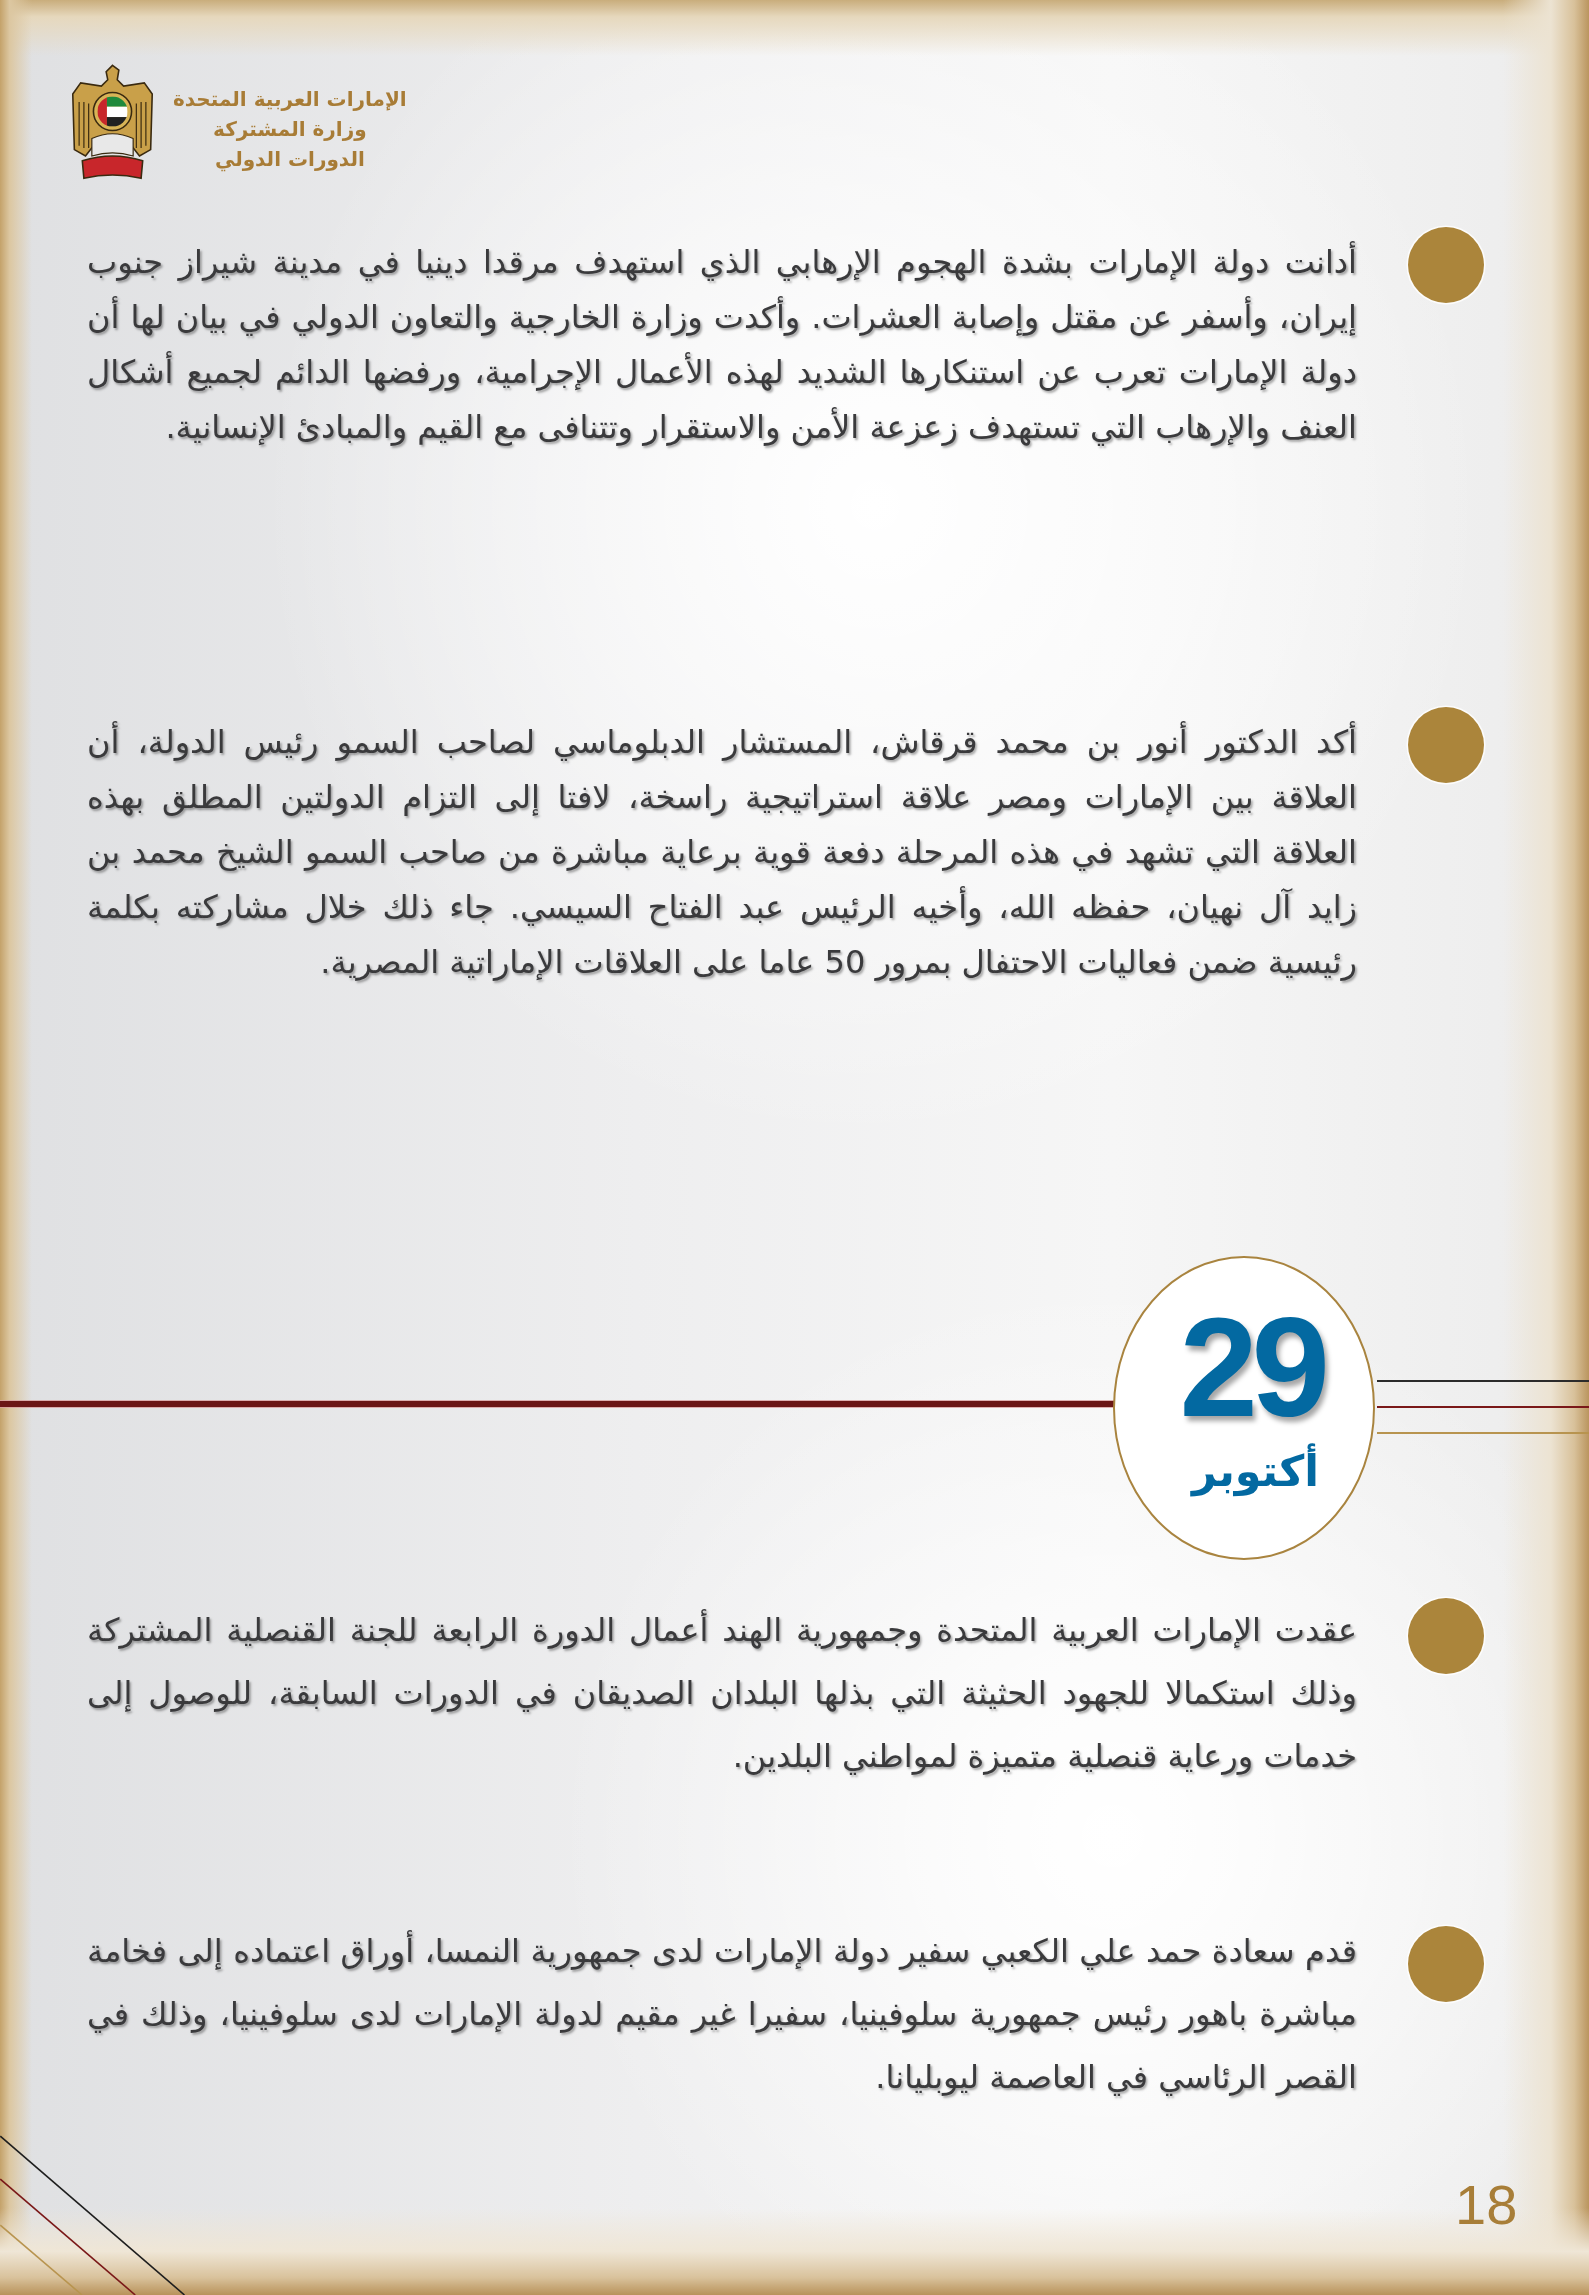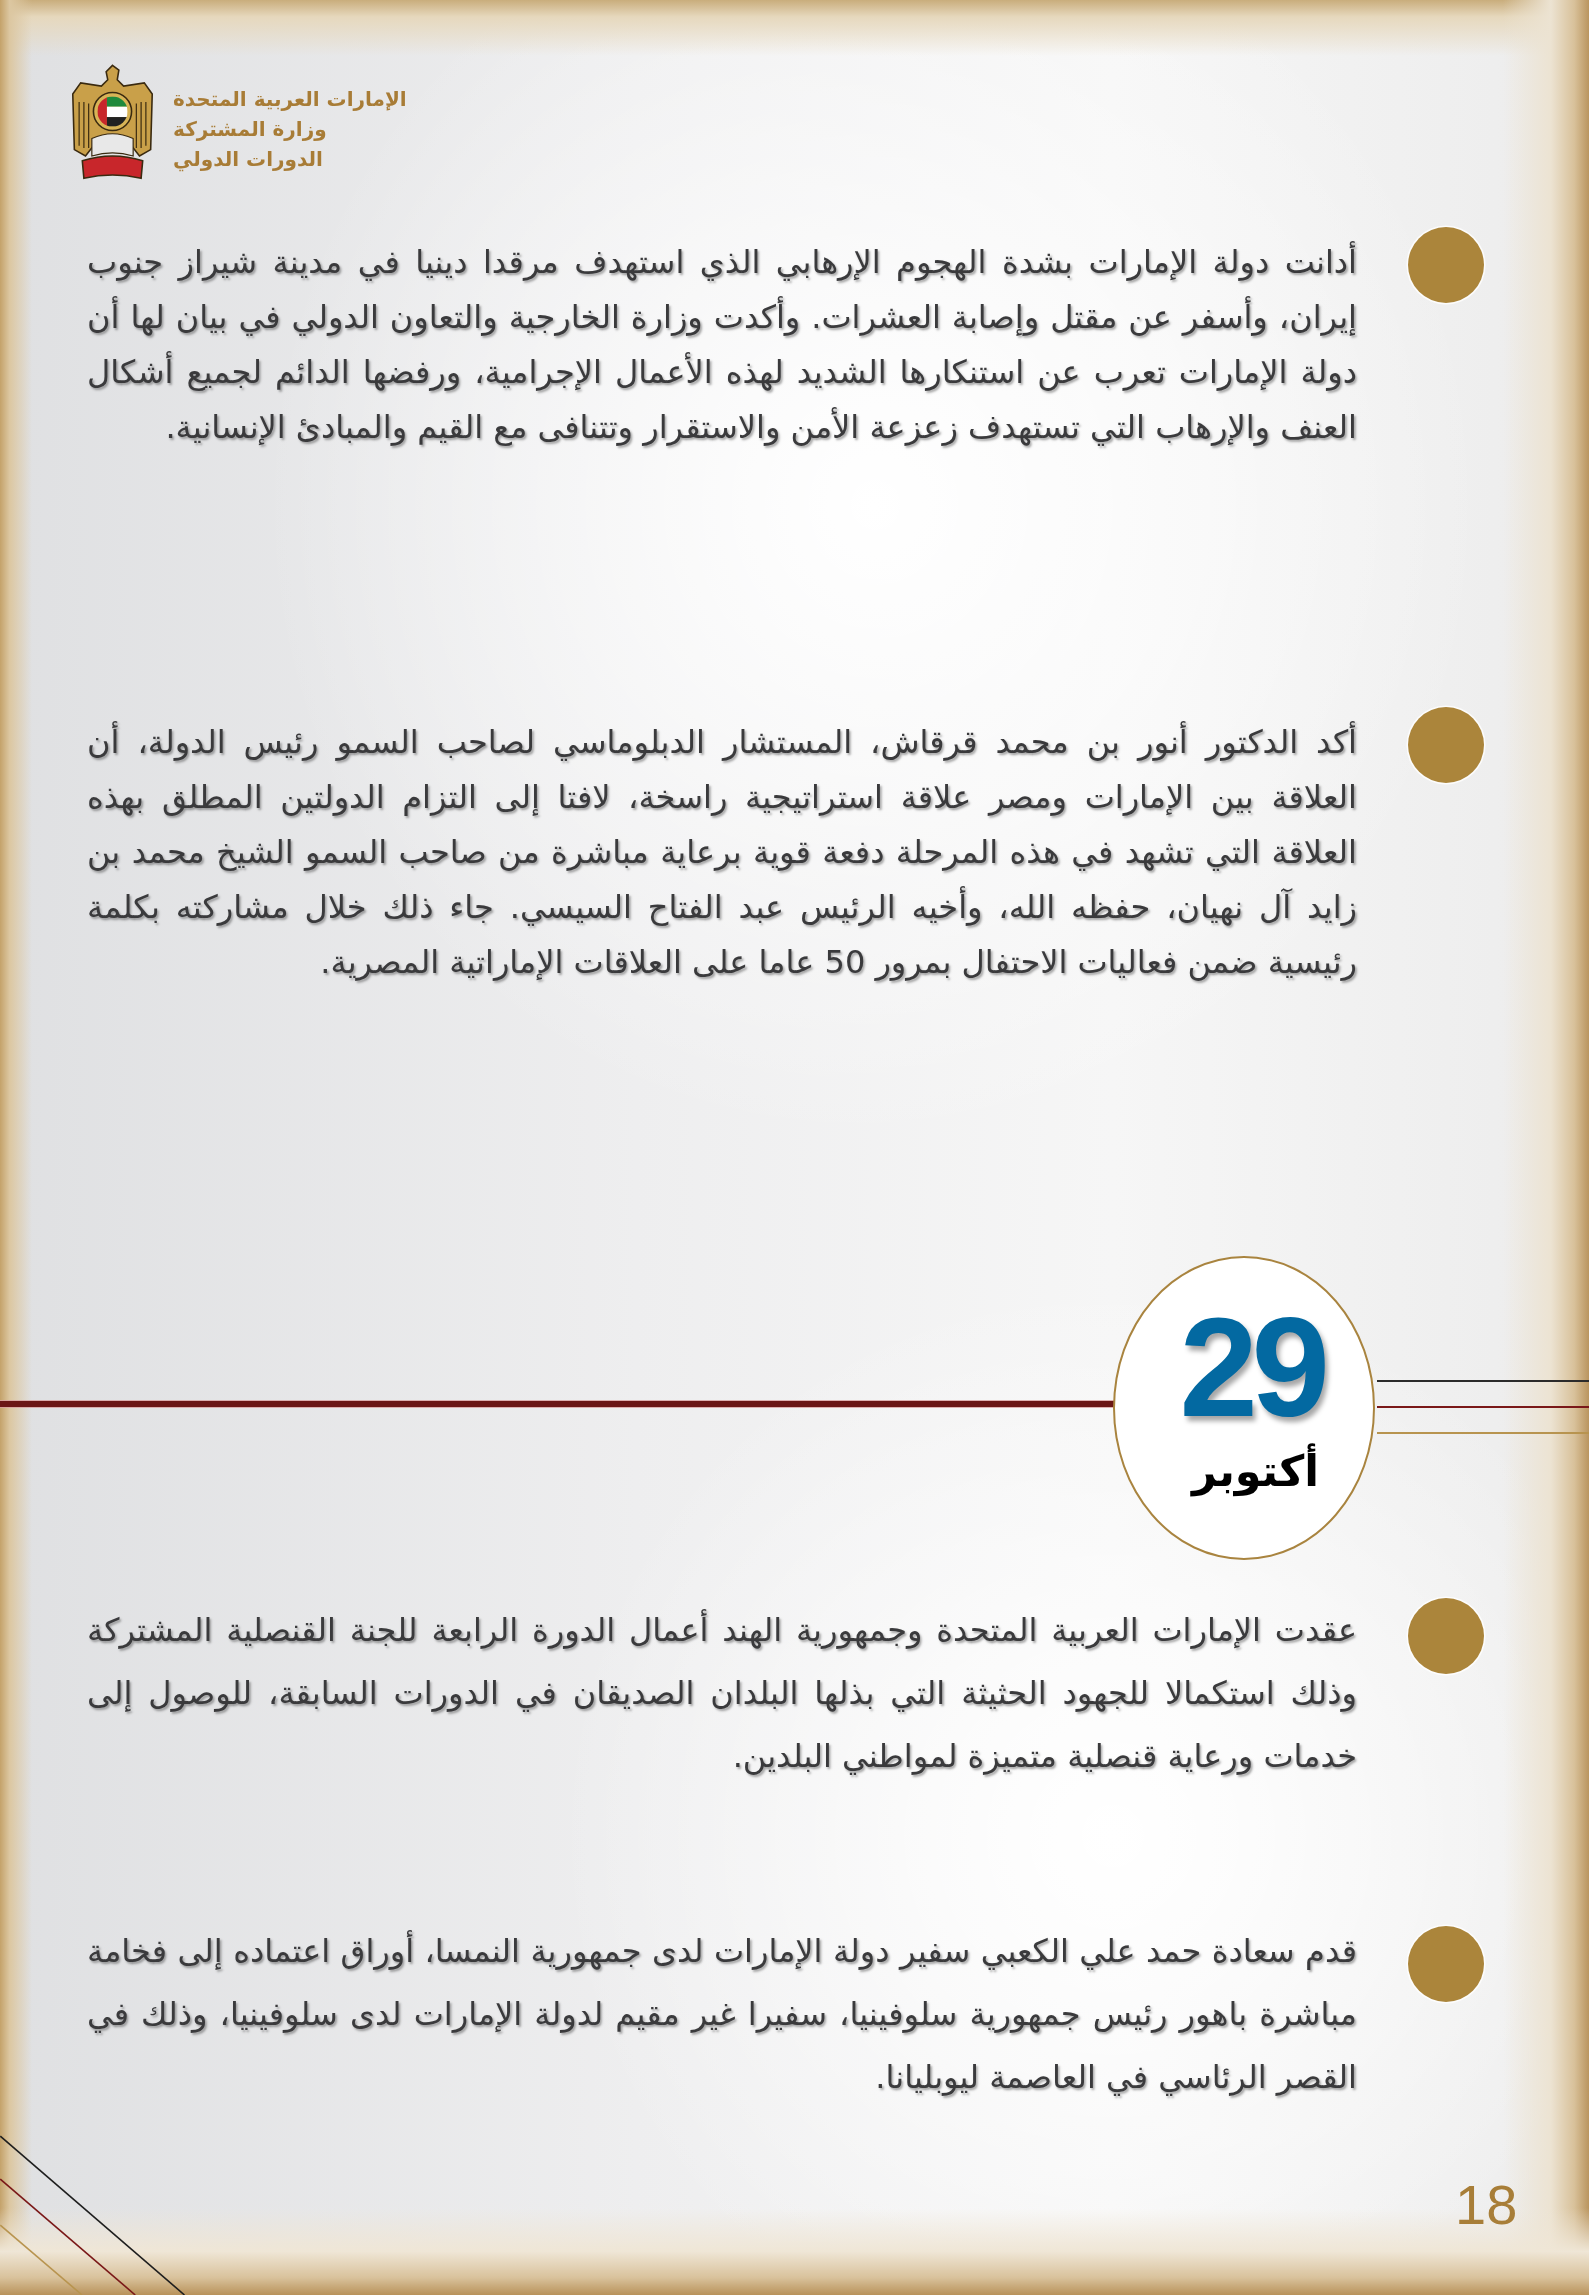--- a/index.html
+++ b/index.html
@@ -16,21 +16,21 @@
   .frame-left { position:absolute; left:0; top:0; width:32px; height:2295px;
     background:linear-gradient(90deg, #c4a26a 0%, #dcc7a1 30%, rgba(230,225,215,0) 100%); }
   .frame-right { position:absolute; right:0; top:0; width:87px; height:2295px;
     background:linear-gradient(270deg, #b8925a 0%, #d8c19a 18%, #ece3d2 45%, rgba(245,242,235,0) 100%); }
   .frame-bottom { position:absolute; left:0; bottom:0; width:1590px; height:87px;
     background:linear-gradient(0deg, #b8925a 0%, #d9c29c 20%, #efe6d6 50%, rgba(245,242,235,0) 100%); }
 
   .header { position:absolute; left:68px; top:62px; display:flex; align-items:center; gap:16px; }
   .emblem { width:89px; height:126px; position:relative; }
   .header-text { color:#a87c36; font-weight:bold; font-size:20px; line-height:30px;
-    text-align:left; direction:rtl; margin-top:8px; }
+    text-align:center; direction:rtl; margin-top:8px; }
   .header-text div { white-space:nowrap; }
 
   .para { position:absolute; left:87px; width:1270px; direction:rtl; text-align:justify;
     color:#3a3a3c; font-family:"DejaVu Sans", sans-serif; font-size:32px;
     text-shadow:1.6px 2.4px 2.4px rgba(0,0,0,0.35); }
   .para.top { line-height:55px; }
   .para.bottom { line-height:63px; }
   .para p { margin:0; }
 
   .bullet { position:absolute; left:1408px; width:76px; height:76px; border-radius:50%;
@@ -39,21 +39,21 @@
   .divider-left { position:absolute; left:0; top:1401px; width:1114px; height:6.4px; background:#6b1616;
     box-shadow:0 -0.8px 0 #d9a0a0, 0 0.8px 0 #d9a0a0; }
   .rline { position:absolute; left:1377px; width:212px; height:2.4px; }
   .date-circle { position:absolute; left:1113px; top:1256px; width:262px; height:304px;
     border:2.4px solid #a9843f; border-radius:50%; background:#ffffff; box-sizing:border-box; }
   .date-day { position:absolute; left:1172px; top:1296px; width:159px; text-align:center;
     font-family:"Liberation Sans", sans-serif; font-weight:bold; font-size:141px; line-height:143px;
     color:#0369a1; letter-spacing:-6.4px; text-shadow:3.2px 4.8px 4.8px rgba(0,0,0,0.35); }
   .date-month { position:absolute; left:1176px; top:1443px; width:159px; text-align:center;
     font-family:"DejaVu Sans", sans-serif; font-weight:bold; font-size:43px; line-height:56px;
-    color:#000000; direction:rtl; }
+    color:#0369a1; direction:rtl; }
 
   .page-number { position:absolute; left:1455px; top:2172px; font-family:"Liberation Sans", sans-serif;
     font-size:56px; color:#a87e38; }
   .diag { position:absolute; left:0; top:2106px; width:207px; height:189px; }
 </style>
 </head>
 <body>
 
 <div class="page"></div>
 <div class="frame-top"></div>

